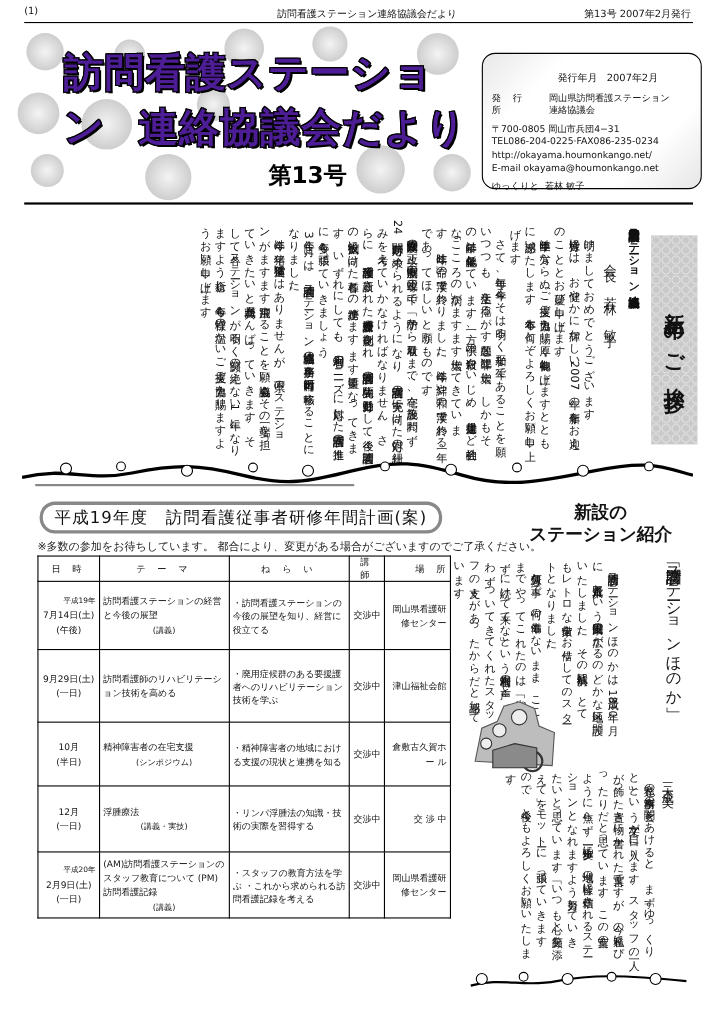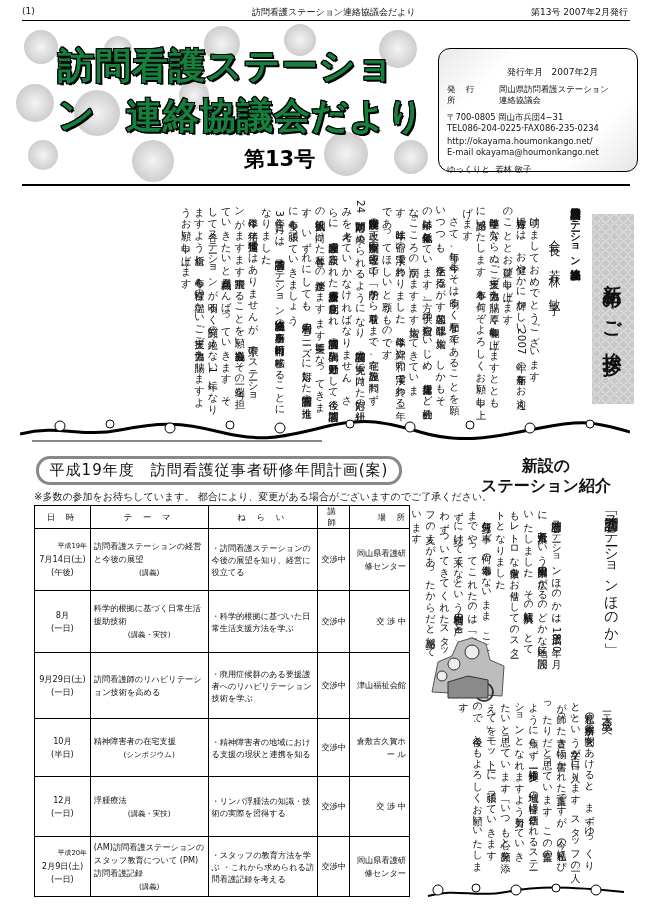--- a/index.html
+++ b/index.html
@@ -8,21 +8,21 @@
 
   .runhead { position: absolute; top: 6px; left: 22px; right: 20px; height: 14px; font-size: 9px; display: flex; }
   .runhead .pg { width: 40px; }
   .runhead .nm { position: absolute; left: 230px; }
   .runhead .iss { position: absolute; right: 0; }
   .runrule { position: absolute; top: 20px; left: 22px; right: 18px; height: 1px; background: #000; }
 
   
   .mast { position: absolute; top: 22px; left: 14px; width: 418px; height: 162px; overflow: hidden; }
   .blob { position: absolute; border-radius: 50%; background: radial-gradient(circle, #f4f4f4 0%, #d6d6d6 55%, #bdbdbd 100%); }
-  .title1, .title2 { position: absolute; font-weight: bold; color: #15803d; letter-spacing: 1px;
+  .title1, .title2 { position: absolute; font-weight: bold; color: #4c1d95; letter-spacing: 1px;
     -webkit-text-stroke: 2px #000; paint-order: stroke fill;
     text-shadow: 0 0 0 #000, 2px 2px 0 #000, -1px -1px 0 #000, 1px -1px 0 #000, -1px 1px 0 #000; }
   .title1 { top: 20px; left: 44px; font-size: 36px; }
   .title2 { top: 70px; left: 112px; font-size: 36px; }
   .issue-no { position: absolute; top: 123px; left: 230px; font-size: 21px; font-weight: bold; color: #000; }
 
   
   .infobox { position: absolute; top: 48px; left: 438px; width: 200px; height: 124px; border: 1.5px solid #000; border-radius: 12px; font-size: 8.4px; line-height: 11px; padding: 18px 8px; background: linear-gradient(135deg, #e8e8e8 0%, #fff 25%, #fff 75%, #e6e6e6 100%); }
   .infobox .r1 { padding-left: 60px; font-size: 9px; margin-bottom: 6px; }
   .infobox .r2 { display: flex; gap: 8px; }
@@ -159,27 +159,20 @@
     </tr>
   </thead>
   <tbody>
     <tr class="row-1">
       <td class="c-date"><span class="era">平成19年</span><span>7月14日(土)</span><br><span>(午後)</span></td>
       <td class="c-theme"><span>訪問看護ステーションの経営と今後の展望</span><span class="sub">(講義)</span></td>
       <td class="c-aim">・訪問看護ステーションの今後の展望を知り、経営に役立てる</td>
       <td class="c-lect">交渉中</td>
       <td class="c-place">岡山県看護研修センター</td>
     </tr>
-    <tr class="row-2">
-      <td class="c-date"><span>8月</span><br><span>(一日)</span></td>
-      <td class="c-theme"><span>科学的根拠に基づく日常生活援助技術</span><span class="sub">(講義・実技)</span></td>
-      <td class="c-aim">・科学的根拠に基づいた日常生活支援方法を学ぶ</td>
-      <td class="c-lect">交渉中</td>
-      <td class="c-place">交 渉 中</td>
-    </tr>
     <tr class="row-3">
       <td class="c-date"><span>9月29日(土)</span><br><span>(一日)</span></td>
       <td class="c-theme">訪問看護師のリハビリテーション技術を高める</td>
       <td class="c-aim">・廃用症候群のある要援護者へのリハビリテーション技術を学ぶ</td>
       <td class="c-lect">交渉中</td>
       <td class="c-place">津山福祉会館</td>
     </tr>
     <tr class="row-4">
       <td class="c-date"><span>10月</span><br><span>(半日)</span></td>
       <td class="c-theme"><span>精神障害者の在宅支援</span><span class="sub">(シンポジウム)</span></td>

